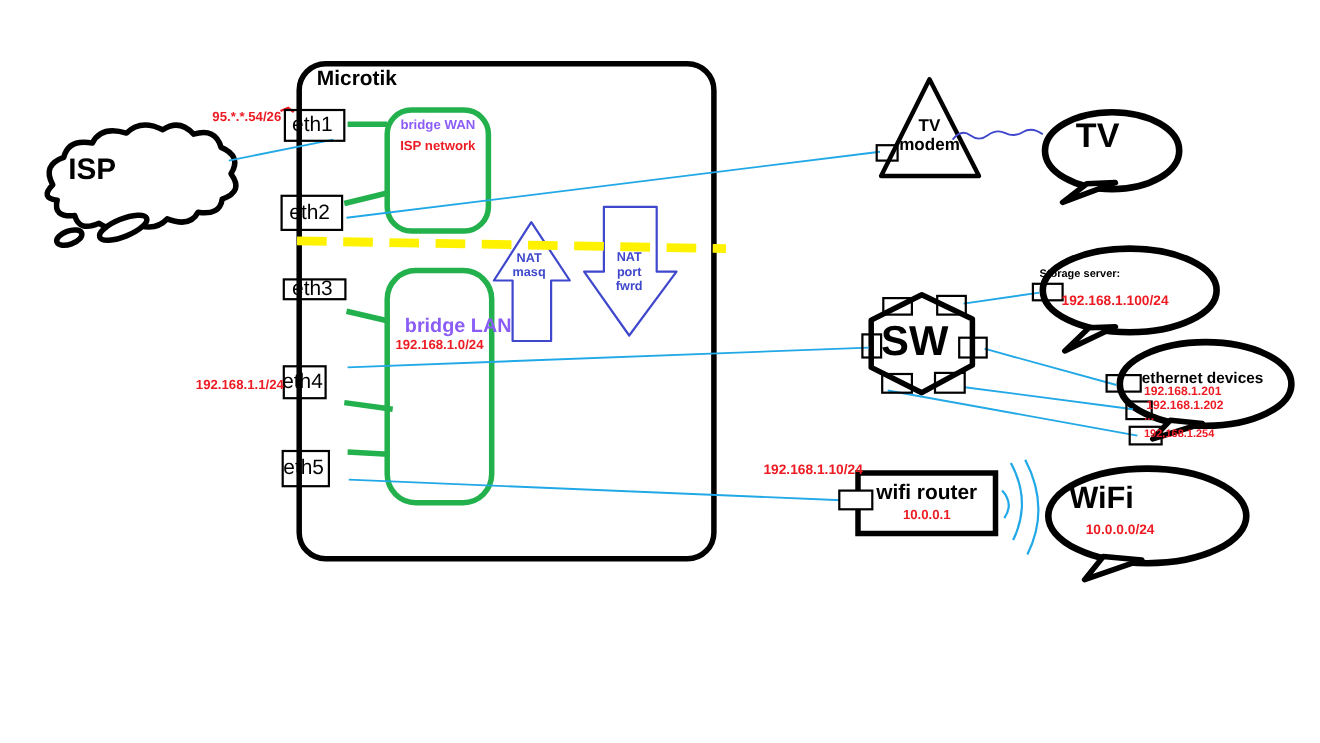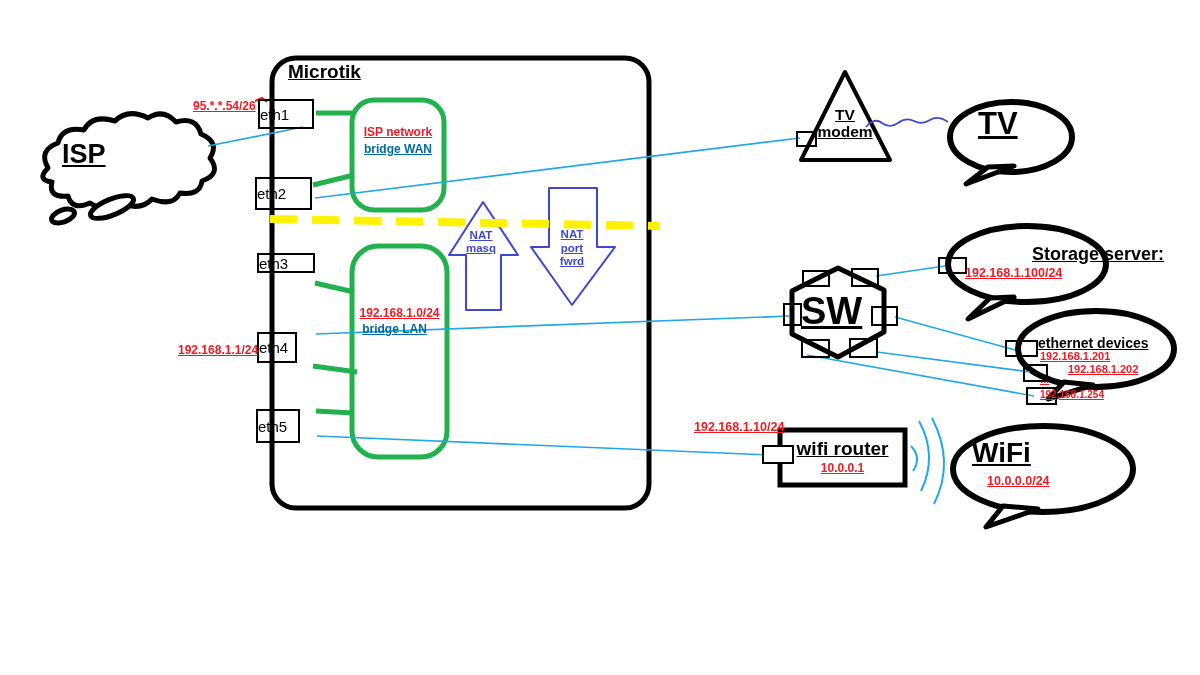--- a/index.html
+++ b/index.html
@@ -1,30 +1,30 @@
 <!DOCTYPE html>
 <html><head>
 <meta charset="utf-8">
 <style>
   html,body{margin:0;padding:0;background:#fff;}
   .canvas{
     position:relative;width:1200px;height:675px;background:#ffffff;
     font-family:"Liberation Sans",sans-serif;overflow:hidden;
   }
   .canvas svg{position:absolute;left:0;top:0;}
-  .lbl{position:absolute;white-space:nowrap;color:#000;line-height:1.05;text-decoration:underline;}
+  .lbl{position:absolute;white-space:nowrap;color:#000;line-height:1.05;}
   .b{font-weight:700;}
   .red{color:#ED1C24;}
-  .green{color:#0369a1;margin-top:36px;}
+  .green{color:#8b5cf6;}
   .navy{color:#3F48CC;}
   .ctr{text-align:center;}
   .ethbox{
     position:absolute;border:2px solid #000;background:transparent;
-    box-sizing:border-box;display:flex;align-items:center;justify-content:flex-start;
-    padding-right:4px;font-size:15px;color:#000;
+    box-sizing:border-box;display:flex;align-items:center;justify-content:center;
+    padding-right:4px;font-size:19px;color:#000;
   }
 </style>
 </head>
 <body>
 
 <div class="canvas">
 
   <svg width="1200" height="675" viewBox="0 0 1200 675">
 
     <path d="M48,168 Q38,150 58,143 Q62,126 84,130 Q92,114 115,121 Q128,108 148,118
@@ -119,21 +119,21 @@
 
   <div class="lbl b red" style="left:193px;top:100px;font-size:12px;">95.*.*.54/26</div>
 
   <div class="lbl b red" style="left:178px;top:344px;font-size:12px;">192.168.1.1/24</div>
 
   <div class="lbl b" style="left:62px;top:140px;font-size:27px;">ISP</div>
 
   <div class="lbl b green ctr" style="left:352px;top:107px;width:92px;font-size:12px;">bridge WAN</div>
   <div class="lbl b red ctr" style="left:352px;top:126px;width:92px;font-size:12px;">ISP network</div>
 
-  <div class="lbl b green ctr" style="left:347px;top:287px;width:95px;font-size:12px;">bridge LAN</div>
+  <div class="lbl b green ctr" style="left:368px;top:287px;width:95px;font-size:18px;">bridge LAN</div>
   <div class="lbl b red ctr" style="left:352px;top:307px;width:95px;font-size:12px;">192.168.1.0/24</div>
 
   <div class="lbl b navy ctr" style="left:458px;top:229px;width:46px;font-size:11.5px;line-height:12.5px;">
     <div>NAT</div>
     <div>masq</div>
   </div>
   <div class="lbl b navy ctr" style="left:554px;top:228px;width:36px;font-size:11.5px;line-height:13.5px;">
     <div>NAT</div>
     <div>port</div>
     <div>fwrd</div>
@@ -141,26 +141,26 @@
 
   <div class="lbl b ctr" style="left:805px;top:107px;width:80px;font-size:15.5px;line-height:16.5px;">
     <div>TV</div>
     <div>modem</div>
   </div>
 
   <div class="lbl b" style="left:978px;top:108px;font-size:31px;">TV</div>
 
   <div class="lbl b" style="left:801px;top:292px;font-size:38px;">SW</div>
 
-  <div class="lbl b" style="left:1032px;top:245px;font-size:18px;">Storage server:</div>
+  <div class="lbl b" style="left:945px;top:245px;font-size:10px;">Storage server:</div>
   <div class="lbl b red" style="left:965px;top:267px;font-size:12.5px;">192.168.1.100/24</div>
 
   <div class="lbl b" style="left:1038px;top:336px;font-size:14px;">ethernet devices</div>
   <div class="lbl b red" style="left:1040px;top:351px;font-size:11px;">192.168.1.201</div>
-  <div class="lbl b red" style="left:1042px;top:364px;font-size:11px;margin-left:26px;">192.168.1.202</div>
+  <div class="lbl b red" style="left:1042px;top:364px;font-size:11px;">192.168.1.202</div>
   <div class="lbl b red" style="left:1040px;top:374px;font-size:11px;">...</div>
   <div class="lbl b red" style="left:1040px;top:390px;font-size:10px;">192,168.1.254</div>
 
   <div class="lbl b red" style="left:694px;top:421px;font-size:12.5px;">192.168.1.10/24</div>
   <div class="lbl b ctr" style="left:780px;top:439px;width:125px;font-size:19px;">wifi router</div>
   <div class="lbl b red ctr" style="left:780px;top:462px;width:125px;font-size:12px;">10.0.0.1</div>
 
   <div class="lbl b" style="left:972px;top:438px;font-size:28px;">WiFi</div>
   <div class="lbl b red" style="left:987px;top:475px;font-size:12.5px;">10.0.0.0/24</div>
 

